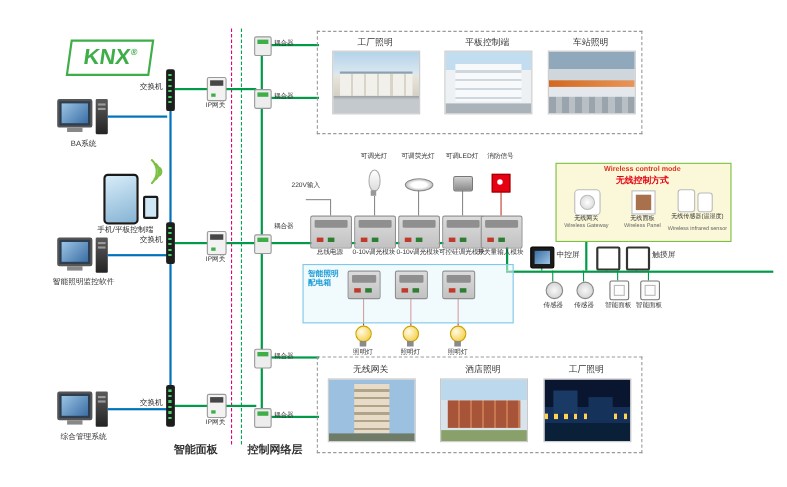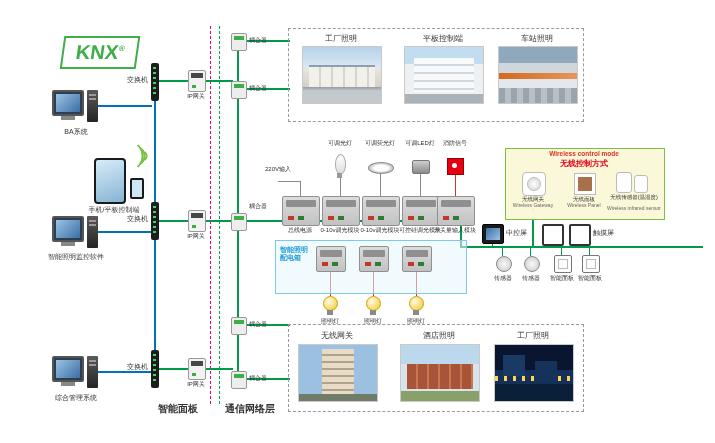--- a/index.html
+++ b/index.html
@@ -298,15 +298,15 @@
   <div class="sensor" style="left:496px;top:256px;"></div>
   <div class="sensor" style="left:524px;top:256px;"></div>
   <div class="panel" style="left:554px;top:255px;"></div>
   <div class="panel" style="left:582px;top:255px;"></div>
   <div class="lbl tiny" style="left:487px;top:275px;width:32px;">传感器</div>
   <div class="lbl tiny" style="left:515px;top:275px;width:32px;">传感器</div>
   <div class="lbl tiny" style="left:544px;top:275px;width:36px;">智能面板</div>
   <div class="lbl tiny" style="left:572px;top:275px;width:36px;">智能面板</div>
 
   <div class="legend" style="left:146px;top:402px;width:64px;">智能面板</div>
-  <div class="legend" style="left:218px;top:402px;width:64px;">通信网络层</div>
+  <div class="legend" style="left:218px;top:402px;width:64px;">控制网络层</div>
 
 </div>
 
 </body></html>

